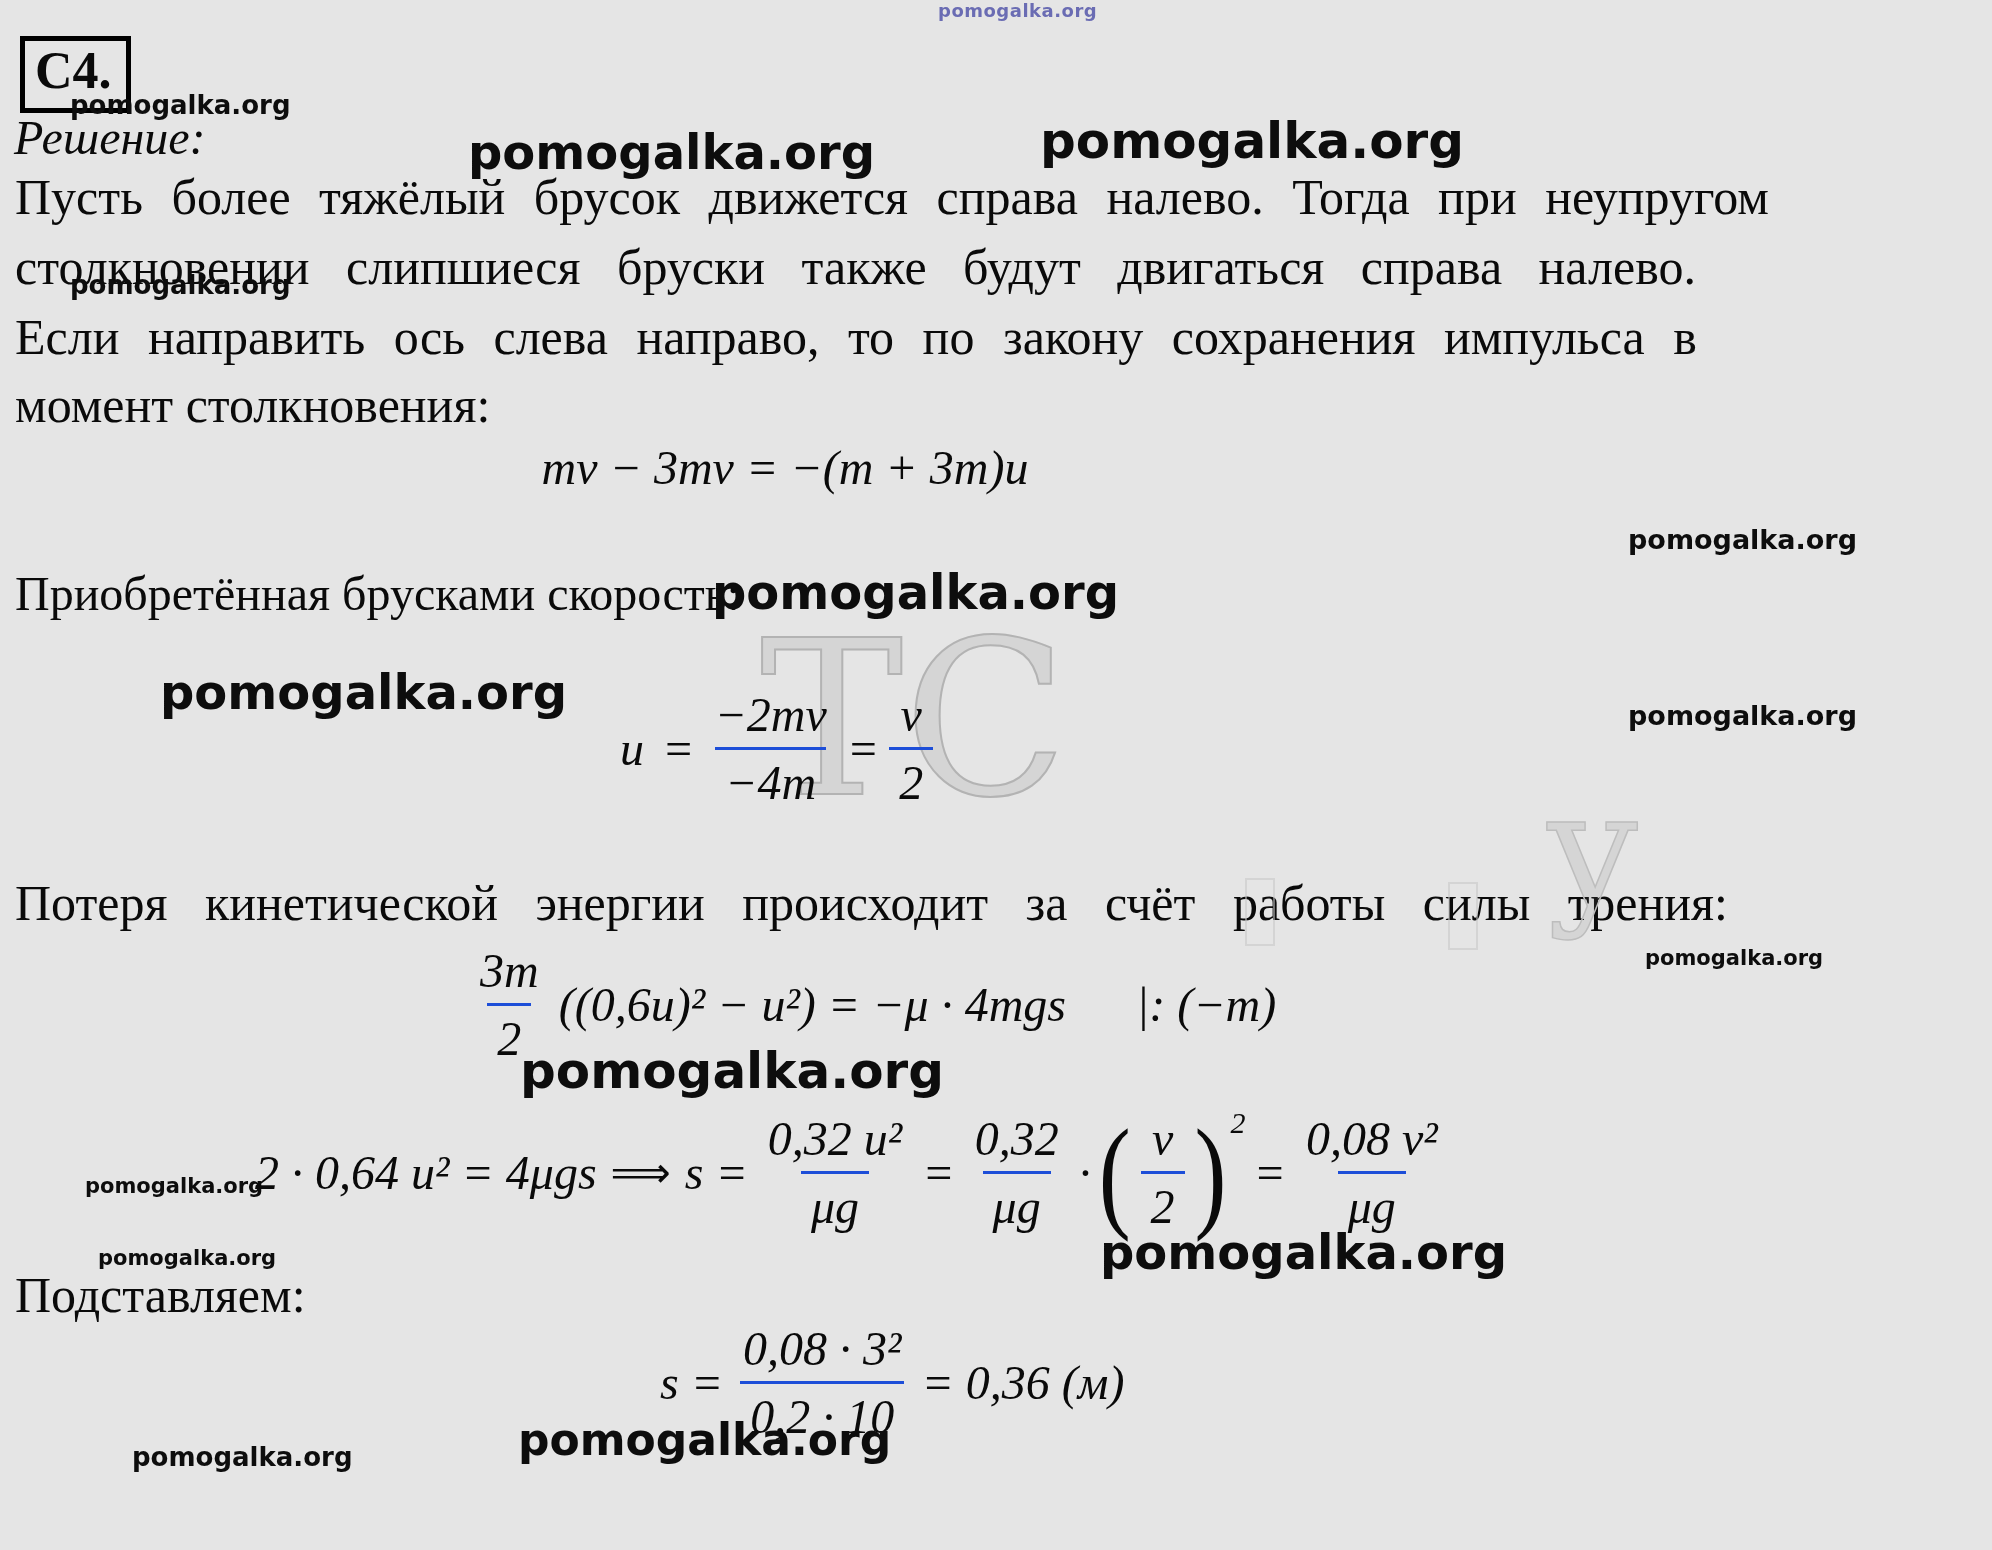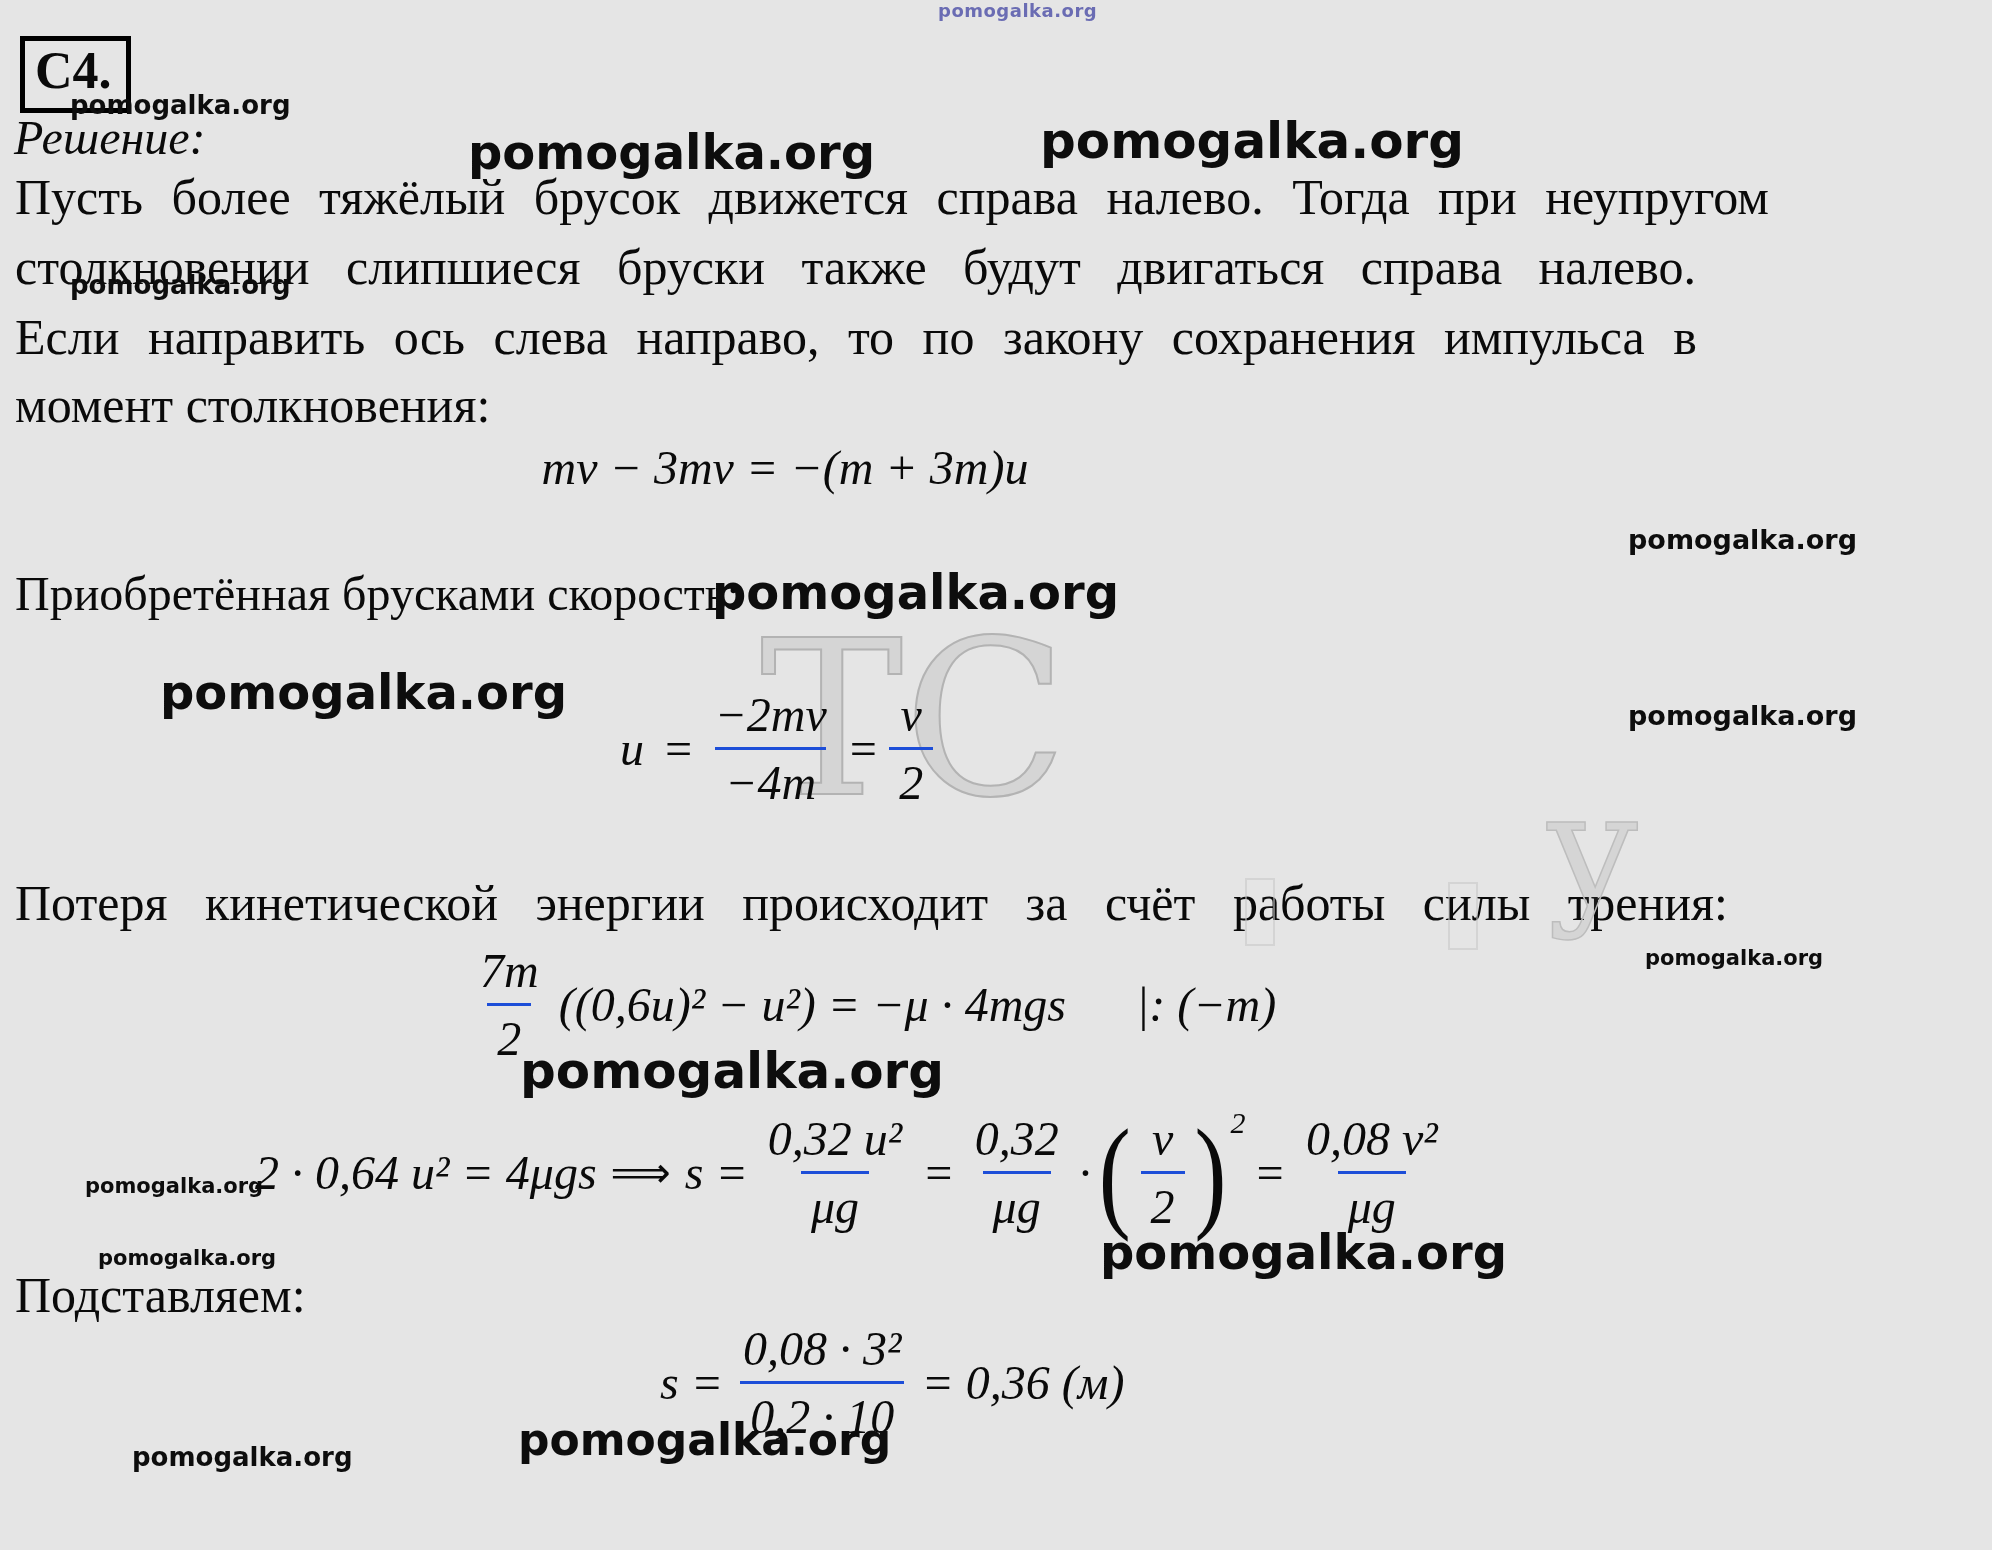--- a/index.html
+++ b/index.html
@@ -100,21 +100,21 @@
   <div class="textline ws25" style="left:15px;top:874px;">Потеря кинетической энергии происходит за счёт работы силы трения:</div>
 
   <div class="ghost-box" style="left:1245px;top:878px;"></div>
   <div class="ghost-box" style="left:1448px;top:882px;"></div>
   <div class="ghost" style="left:1545px;top:770px;font-size:160px;-webkit-text-stroke:1.5px #bdbdbd;">у</div>
 
   <div class="wm wm-tiny" style="left:1645px;top:948px;">pomogalka.org</div>
 
   <div class="formula" style="left:460px;top:944px;">
     <span class="frac">
-      <span class="num">7m</span>
+      <span class="num">3m</span>
       <span class="den">2</span>
     </span>
     <span>((0,6u)² − u²) = −μ · 4mgs</span>
     <span class="note">|: (−m)</span>
   </div>
 
   <div class="wm wm-big" style="left:520px;top:1046px;font-size:50px;">pomogalka.org</div>
 
   <div class="wm wm-tiny" style="left:85px;top:1176px;">pomogalka.org</div>
 

